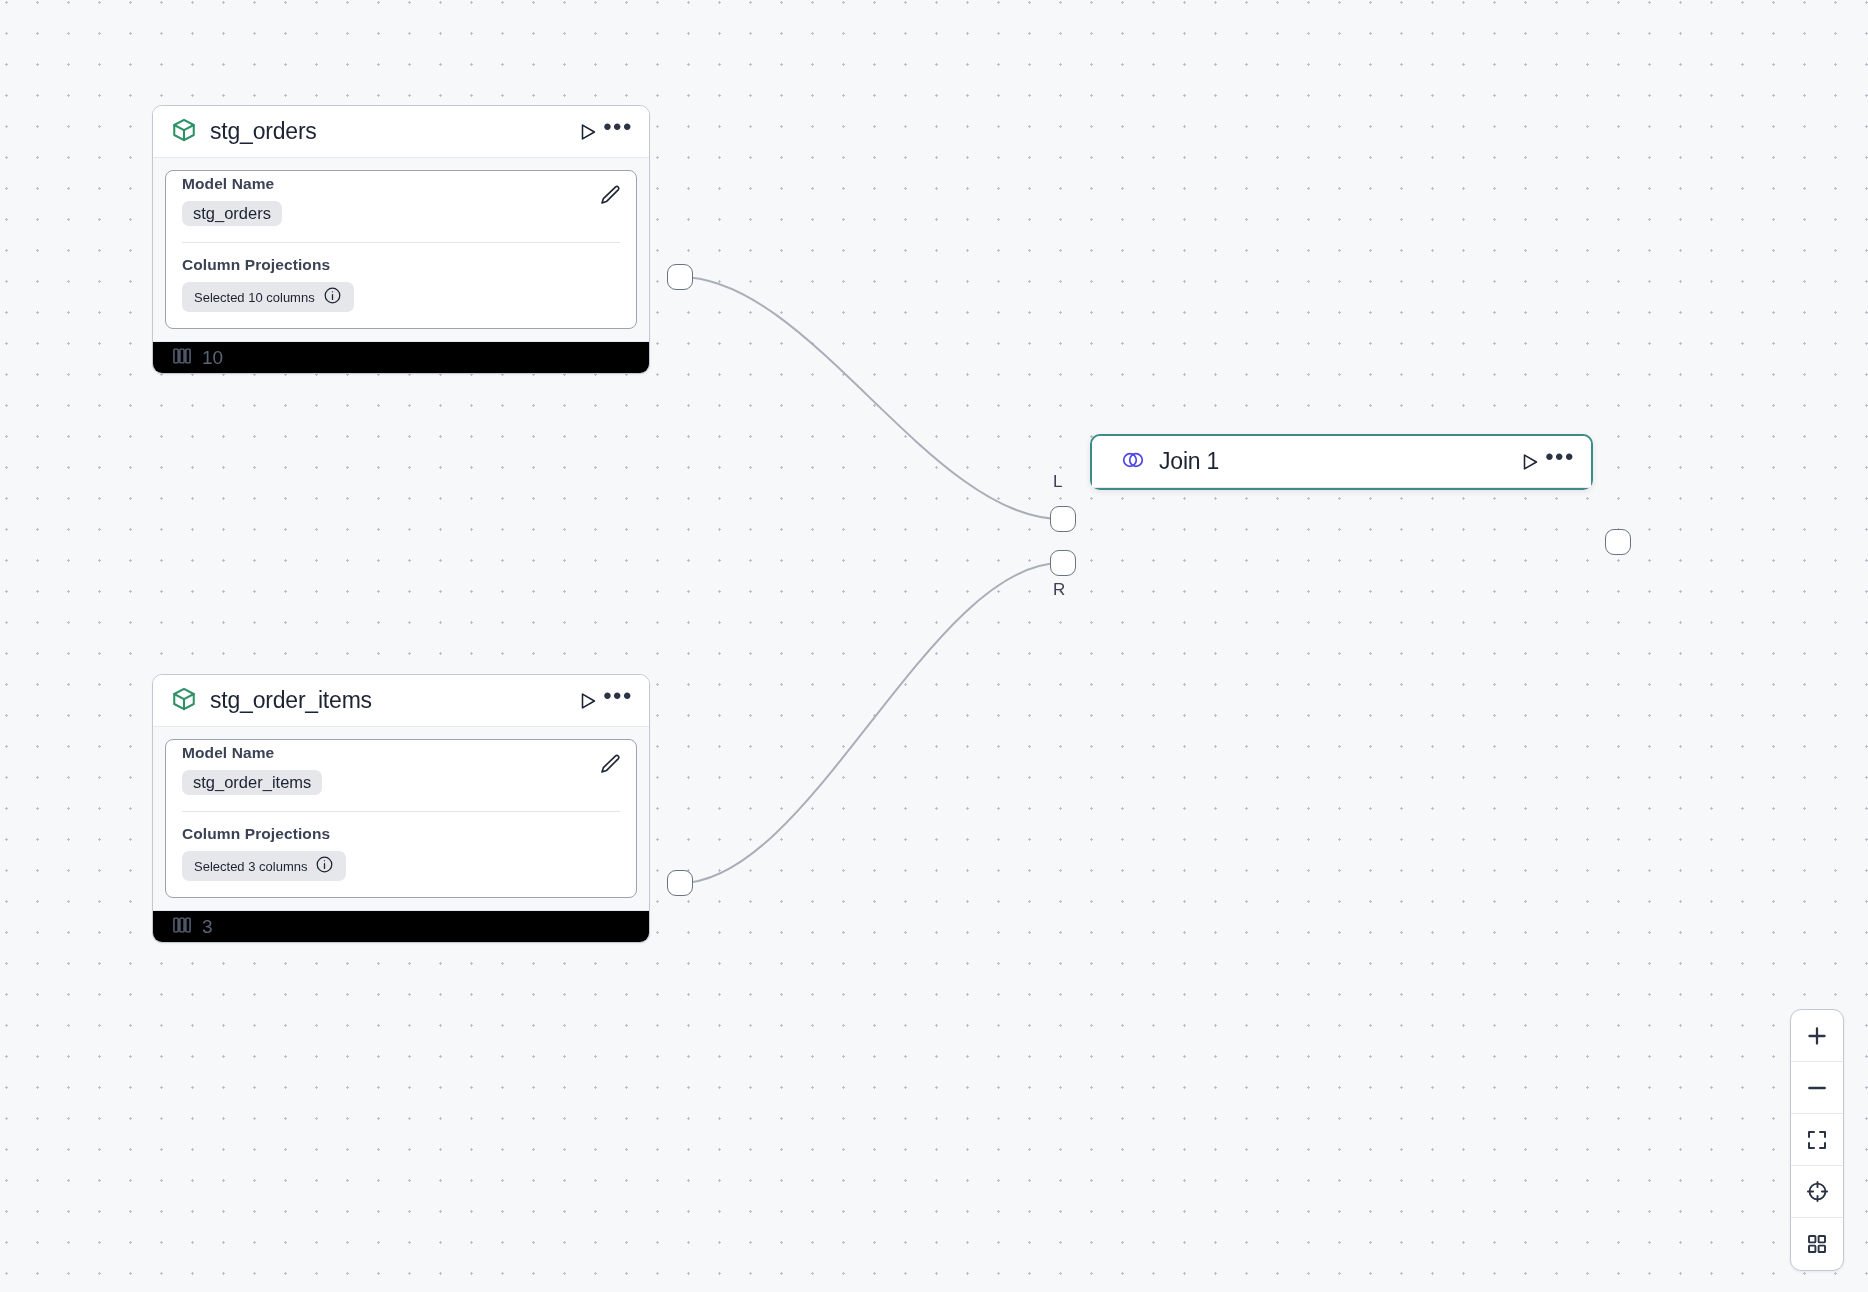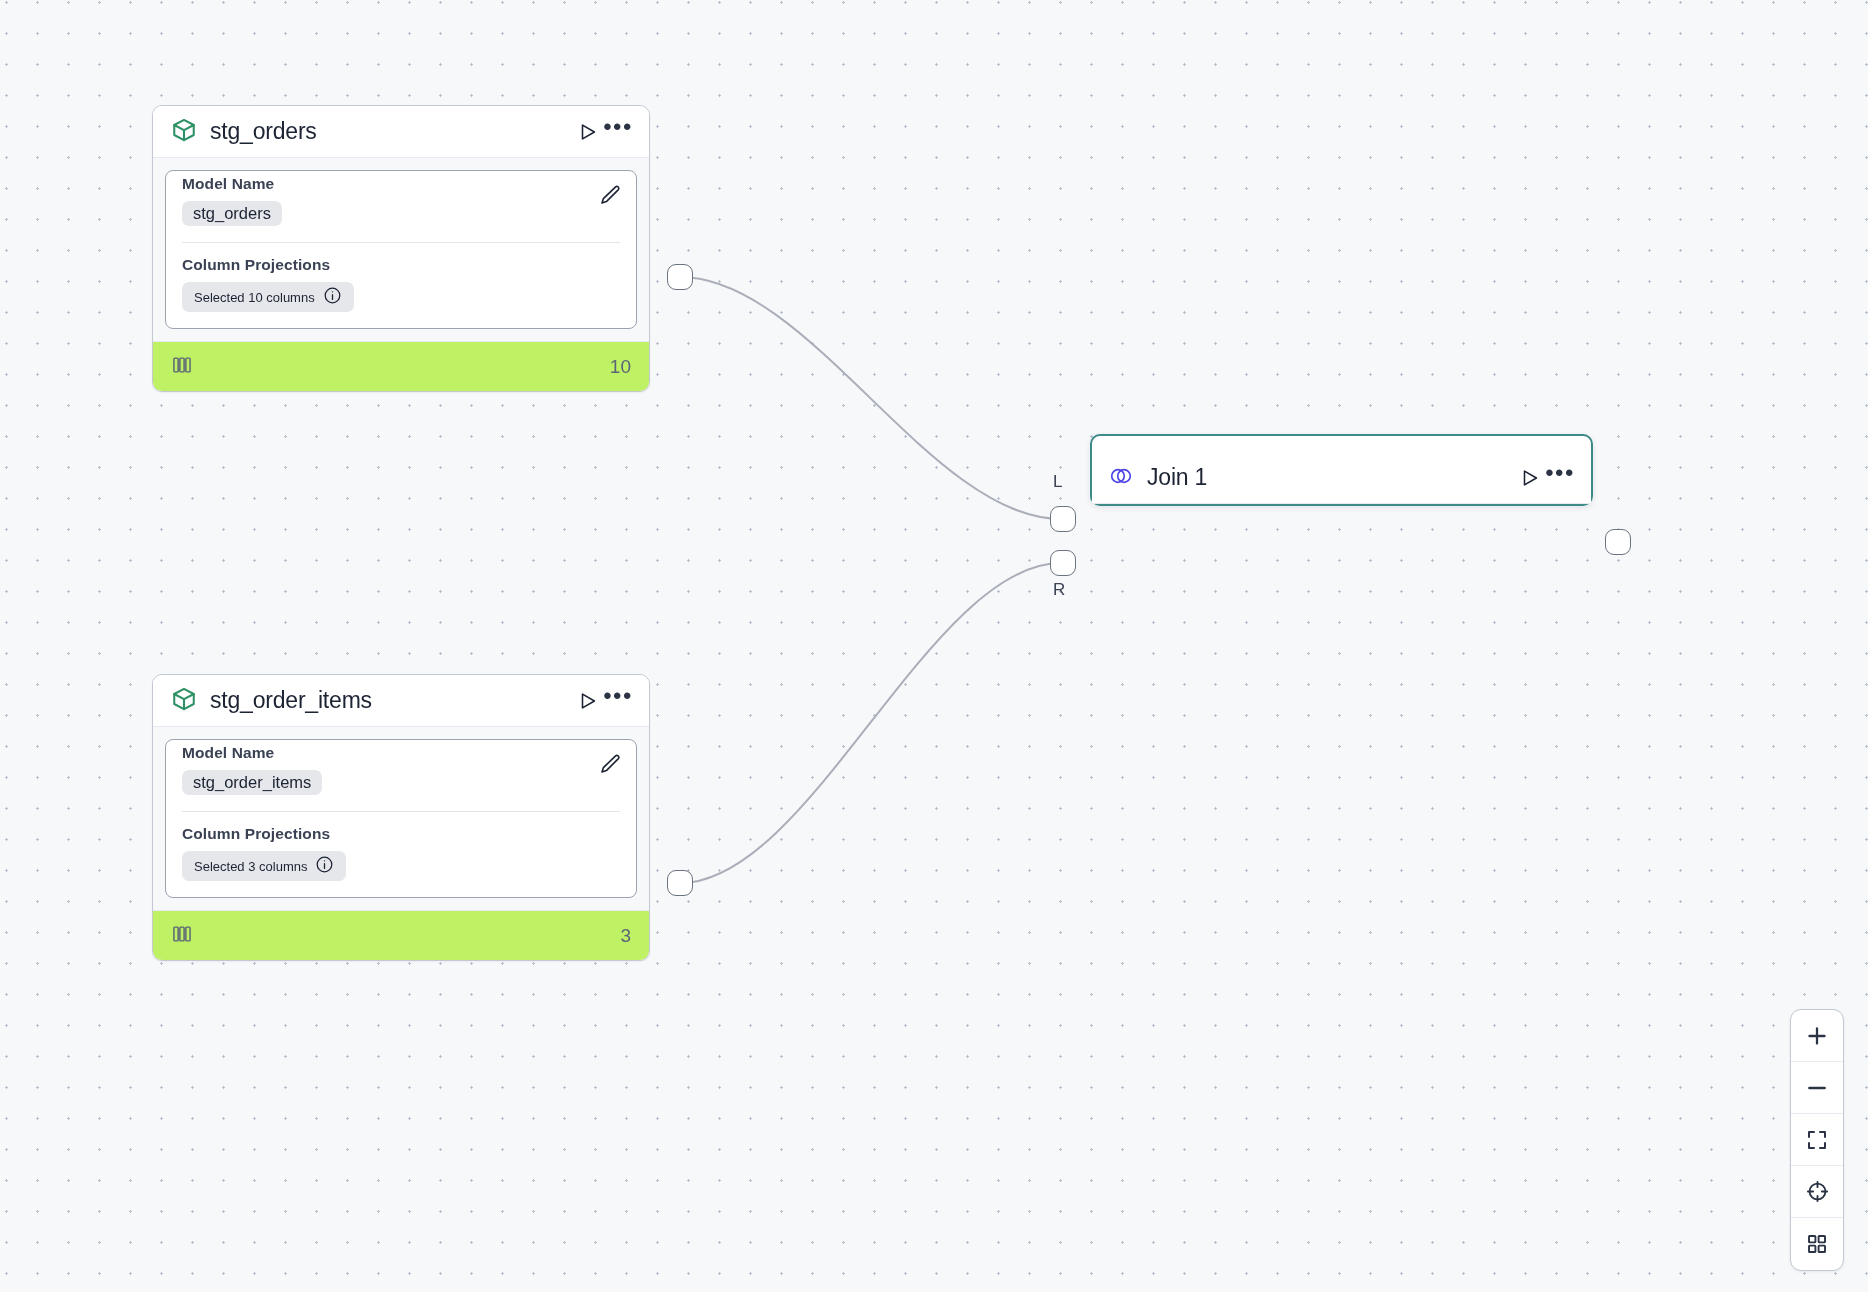--- a/index.html
+++ b/index.html
@@ -125,25 +125,25 @@
 
   .divider {
     height: 1px;
     background: #e2e5ea;
     margin: 16px 0 13px 0;
   }
 
   .node-footer {
     display: flex;
     align-items: center;
-    justify-content: space-between;
+    justify-content: flex-start;
     gap: 9px;
-    height: 50px;
+    height: 32px;
     padding: 0 18px;
-    background: #bef264;
+    background: #000000;
     border-top: 1px solid #e6e9ef;
     border-radius: 0 0 9px 9px;
   }
   .footer-count {
     font-size: 19px;
     color: #5c6477;
   }
 
   
   .handle {
@@ -318,21 +318,21 @@
           <rect x="9.7" y="4.5" width="4.6" height="15" rx="1"></rect>
           <rect x="16.2" y="4.5" width="4.6" height="15" rx="1"></rect>
         </svg>
       </span>
       <span class="footer-count">3</span>
     </div>
   </div>
   <div class="handle" style="left:667px; top:870px;"></div>
 
   <div class="node selected" style="left:1090px; top:434px; width:503px;">
-    <div class="node-header" style="padding-left:16px;margin-top:16px;">
+    <div class="node-header" style="padding-left:28px;">
       <span>
         <svg width="26" height="26" viewBox="0 0 26 26" fill="none" stroke="#4f46e5" stroke-width="1.7">
           <circle cx="10" cy="13" r="6.3"></circle>
           <circle cx="16" cy="13" r="6.3"></circle>
         </svg>
       </span>
       <span class="node-title">Join 1</span>
       <span class="header-spacer"></span>
       <span class="hdr-btn">
         <svg width="22" height="22" viewBox="0 0 24 24" fill="none" stroke="#1c2333" stroke-width="1.7" stroke-linejoin="round">

